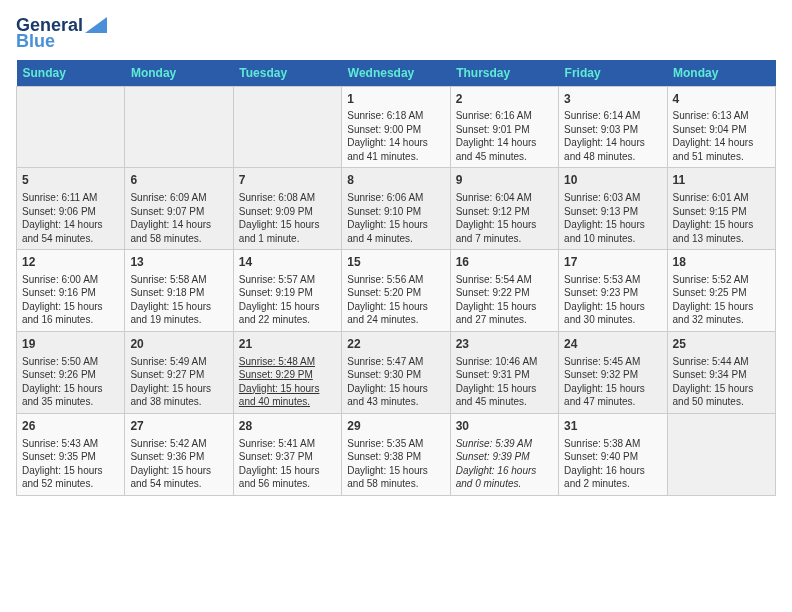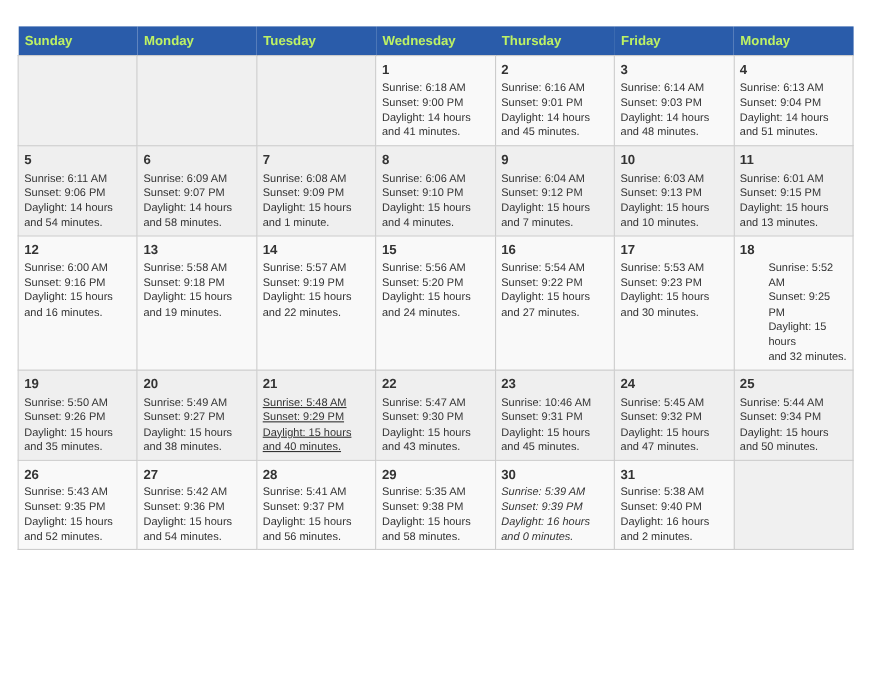--- a/index.html
+++ b/index.html
@@ -42,21 +42,21 @@
       font-size: 14px;
       color: #333;
     }
     table {
       width: 100%;
       border-collapse: collapse;
       font-size: 11px;
     }
     thead tr th {
       background: #2a5caa;
-      color: #bef264;
+      color: #5eead4;
       text-align: left;
       padding: 6px 6px;
       font-size: 12px;
       font-weight: bold;
     }
     tbody tr td {
       border: 1px solid #ccc;
       vertical-align: top;
       padding: 4px 5px;
       width: calc(100% / 7);
@@ -83,20 +83,29 @@
       line-height: 1.35;
     }
     .empty-cell {
       background: #f0f0f0 !important;
     }
   </style>
 </head>
 <body>
 
 <div class="header">
+  <div class="logo">
+    <div style="display:flex;align-items:center;">
+      <span class="logo-text">General</span>
+      <svg width="22" height="16" viewBox="0 0 22 16" style="margin-left:2px;margin-top:-2px;">
+        <polygon points="0,16 22,0 22,16" fill="#4a90d9"></polygon>
+      </svg>
+    </div>
+    <span class="logo-text logo-blue" style="font-size:18px;font-weight:bold;color:#4a90d9;margin-top:-4px;">Blue</span>
+  </div>
 </div>
 
 <table>
   <thead>
     <tr>
     <th>Sunday</th>
         <th>Monday</th>
         <th>Tuesday</th>
         <th>Wednesday</th>
         <th>Thursday</th>
@@ -227,21 +236,21 @@
         </td>
         <td>
           <span class="day-number">17</span>
           <div class="day-info" style="white-space: pre-line;">Sunrise: 5:53 AM
 Sunset: 9:23 PM
 Daylight: 15 hours
 and 30 minutes.</div>
         </td>
         <td>
           <span class="day-number">18</span>
-          <div class="day-info" style="white-space: pre-line; margin-left: 26px;">Sunrise: 5:52 AM
+          <div class="day-info" style="white-space: pre-line;">Sunrise: 5:52 AM
 Sunset: 9:25 PM
 Daylight: 15 hours
 and 32 minutes.</div>
         </td>
       </tr>
       <tr>
         <td>
           <span class="day-number">19</span>
           <div class="day-info" style="white-space: pre-line;">Sunrise: 5:50 AM
 Sunset: 9:26 PM

